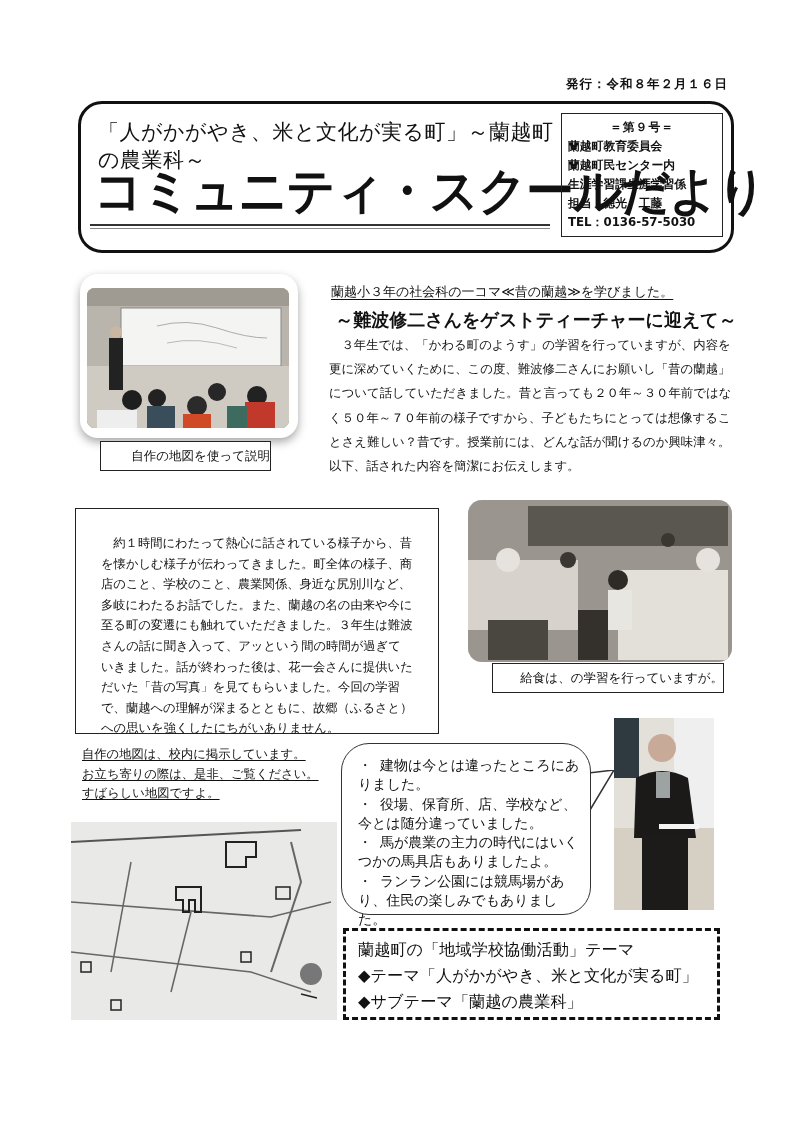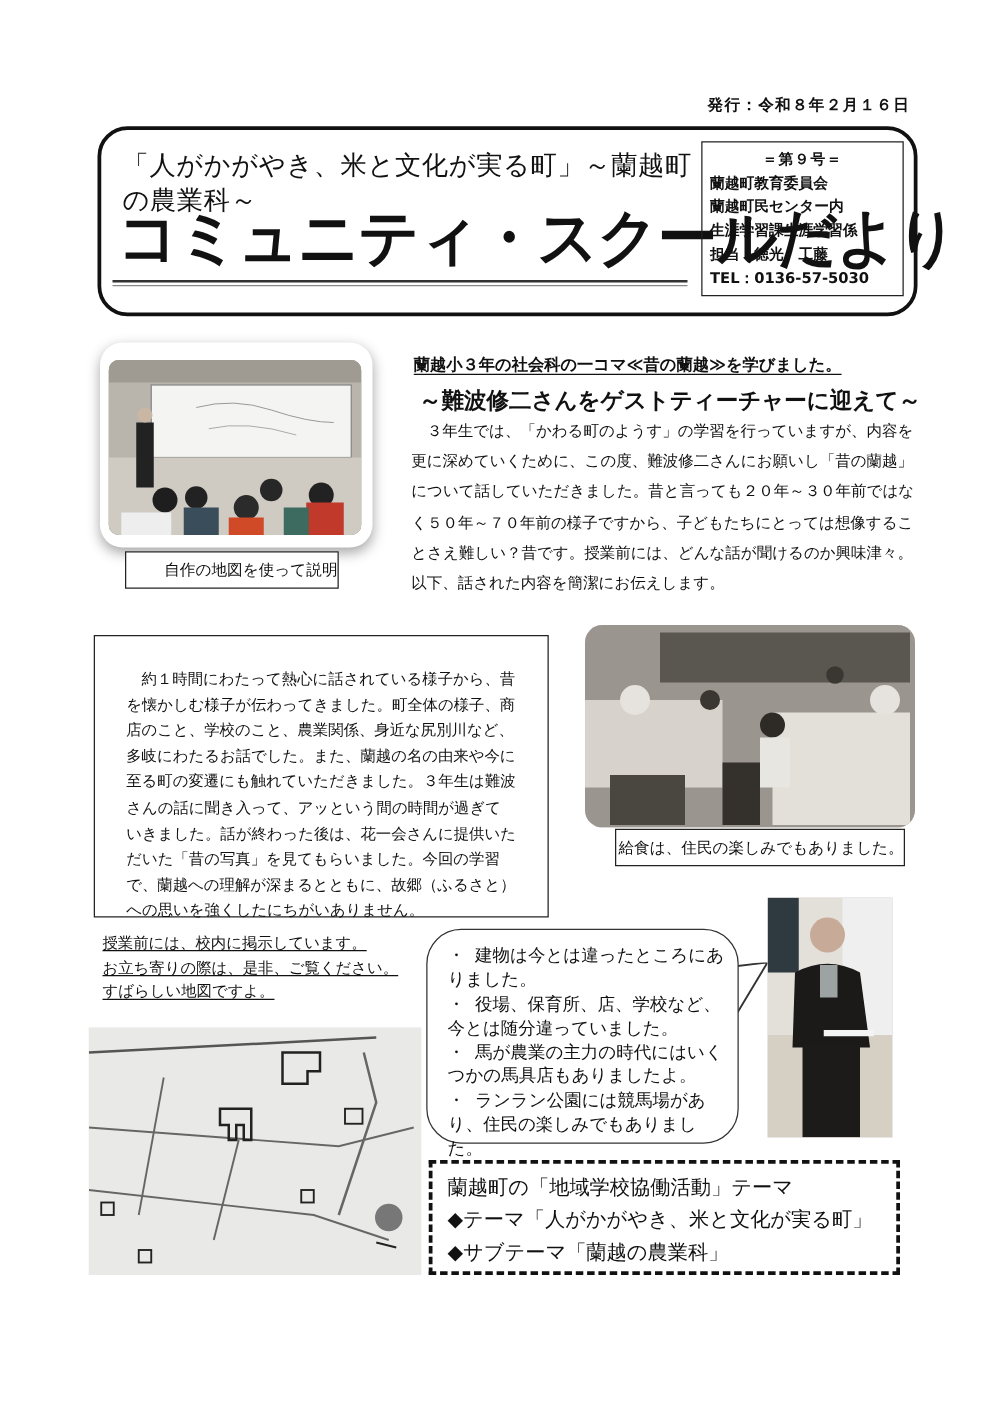--- a/index.html
+++ b/index.html
@@ -19,21 +19,21 @@
   .info-box { left:561px; top:113px; width:162px; height:124px; border:1.5px solid #222; box-sizing:border-box; padding:4px 6px; font-size:11.8px; font-weight:bold; line-height:19px; }
   .info-box .issue { text-align:center; letter-spacing:1px; }
 
   .photo1-frame { left:80px; top:274px; width:218px; height:164px; border-radius:18px; background:#fff;
                   box-shadow:0 4px 10px rgba(0,0,0,0.35); overflow:hidden; }
   .photo1 { left:7px; top:14px; width:202px; height:140px; border-radius:8px; overflow:hidden; background:#6f6a63; }
 
   .caption-box { border:1.5px solid #222; background:#fff; font-size:12.5px; text-align:right; box-sizing:border-box; }
   .cap1 { left:100px; top:441px; width:171px; height:30px; line-height:27px; }
 
-  .article-title { left:331px; top:283px; width:410px; font-size:13px; font-weight:bold; text-decoration:underline; text-underline-offset:3px; white-space:nowrap; }
+  .article-title { left:331px; top:283px; width:410px; font-size:13px; font-weight:normal; text-decoration:underline; text-underline-offset:3px; white-space:nowrap; }
   .article-sub { left:331px; top:308px; width:410px; font-size:18px; font-weight:bold; text-align:center; white-space:nowrap; }
   .article-body { left:329px; top:333px; width:412px; font-size:12.4px; line-height:24.2px; }
   .article-body p { margin:0; text-indent:1em; }
 
   .content-box { left:75px; top:508px; width:364px; height:226px; border:1.5px solid #222; box-sizing:border-box; padding:8px 9px; }
   .content-box h3 { margin:0 0 4px 0; font-size:15px; font-weight:bold; }
   .content-box p { margin:16px; font-size:12.3px; line-height:20.6px; text-indent:1em; }
 
   .photo2 { left:468px; top:500px; width:264px; height:162px; border-radius:14px; overflow:hidden; background:#8b8680;
             box-shadow: inset 0 0 18px 10px #fff; }
@@ -119,24 +119,24 @@
     <rect x="20" y="120" width="60" height="40" fill="#4a4640"></rect>
     <circle cx="150" cy="80" r="10" fill="#2e2b27"></circle>
     <rect x="140" y="90" width="24" height="40" fill="#e8e6e1"></rect>
     <circle cx="100" cy="60" r="8" fill="#3a3732"></circle>
     <circle cx="40" cy="60" r="12" fill="#e6e3de"></circle>
     <circle cx="200" cy="40" r="7" fill="#3a3732"></circle>
     <circle cx="240" cy="60" r="12" fill="#e6e3de"></circle>
     <rect x="110" y="110" width="30" height="50" fill="#34312c"></rect>
   </svg>
 </div>
-<div class="abs caption-box cap2">給食は、住民の楽しみでもありました。</div>
+<div class="abs caption-box cap2">給食は、の学習を行っていますが。</div>
 
 <div class="abs map-note">
-  <div>授業前には、校内に掲示しています。</div>
+  <div>自作の地図は、校内に掲示しています。</div>
   <div>お立ち寄りの際は、是非、ご覧ください。</div>
   <div>すばらしい地図ですよ。</div>
 </div>
 
 <div class="abs map-photo">
   <svg width="266" height="198" viewBox="0 0 266 198">
     <rect width="266" height="198" fill="#e9e9e7"></rect>
     <path d="M0 20 L230 8" stroke="#555" stroke-width="2" fill="none"></path>
     <path d="M0 80 L200 95 L260 80" stroke="#666" stroke-width="1.5" fill="none"></path>
     <path d="M0 130 L180 150 L240 170" stroke="#666" stroke-width="1.5" fill="none"></path>

